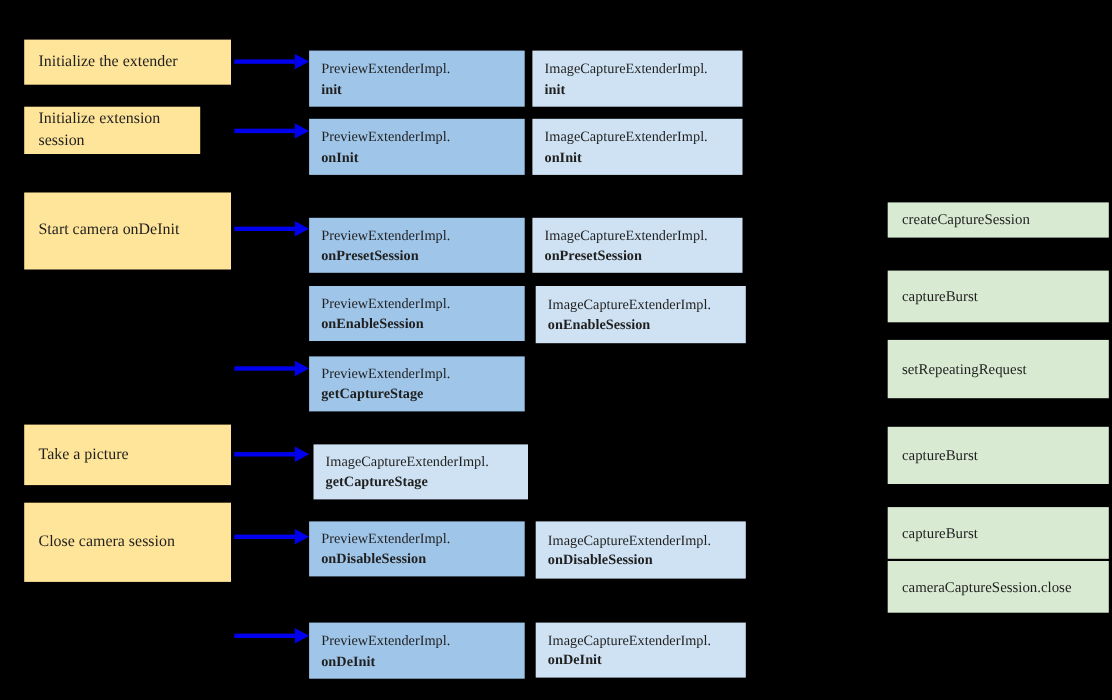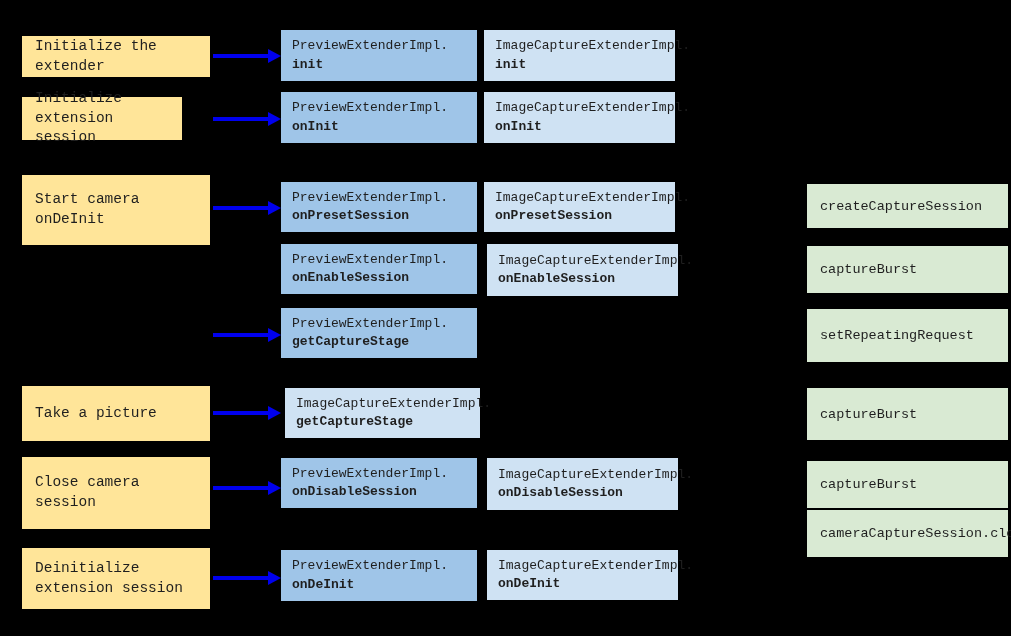--- a/index.html
+++ b/index.html
@@ -9,21 +9,21 @@
     --image-capture-fill:#cfe2f3;
     --camera2-fill:#d9ead3;
     --arrow:#0000ee;
     --text:#1f1f1f;
   }
   html,body{margin:0;padding:0;background:var(--background);}
   .canvas{
     position:relative;
     width:1011px;height:636px;
     background:var(--background);
-    font-family:Liberation Mono, monospace;
+    font-family:Liberation Serif, serif;
     color:var(--text);
     overflow:hidden;
     border-radius:22px;
   }
   .box{
     position:absolute;
     box-sizing:border-box;
     display:flex;
     flex-direction:column;
     justify-content:center;
@@ -31,20 +31,21 @@
   .step{
     background:var(--step-fill);
     padding:2px 13px;
     font-size:14.5px;
     line-height:1.35;
   }
   .method{
     padding:2px 11px;
     font-size:13px;
     line-height:1.4;
+    margin-top:16px;
   }
   .preview{background:var(--preview-fill);}
   .imagecapture{background:var(--image-capture-fill);}
   .cls{font-weight:400;}
   .mname{font-weight:700;}
   .api{
     background:var(--camera2-fill);
     padding:2px 13px;
     font-size:13.5px;
   }
@@ -77,23 +78,20 @@
     <span>Initialize extension session</span>
   </div>
   <div class="box step" style="left:22px;top:175px;width:188px;height:70px">
     <span>Start camera onDeInit</span>
   </div>
   <div class="box step" style="left:22px;top:386px;width:188px;height:55px">
     <span>Take a picture</span>
   </div>
   <div class="box step" style="left:22px;top:457px;width:188px;height:72px">
     <span>Close camera session</span>
-  </div>
-  <div class="box step" style="left:22px;top:548px;width:188px;height:61px">
-    <span>Deinitialize extension session</span>
   </div>
 
   <div class="arrow" style="left:213px;top:54px"></div>
   <div class="arrow" style="left:213px;top:117px"></div>
   <div class="arrow" style="left:213px;top:206px"></div>
   <div class="arrow" style="left:213px;top:333px"></div>
   <div class="arrow" style="left:213px;top:411px"></div>
   <div class="arrow" style="left:213px;top:486px"></div>
   <div class="arrow" style="left:213px;top:576px"></div>
 
@@ -149,21 +147,21 @@
   </div>
   <div class="box method imagecapture" style="left:487px;top:458px;width:191px;height:52px">
     <div class="cls">ImageCaptureExtenderImpl.</div>
     <div class="mname">onDisableSession</div>
   </div>
   <div class="box method imagecapture" style="left:487px;top:550px;width:191px;height:50px">
     <div class="cls">ImageCaptureExtenderImpl.</div>
     <div class="mname">onDeInit</div>
   </div>
 
-  <div class="box api" style="left:807px;top:184px;width:201px;height:44px">
+  <div class="box api" style="left:807px;top:184px;width:201px;height:32px">
     <span>createCaptureSession</span>
   </div>
   <div class="box api" style="left:807px;top:246px;width:201px;height:47px">
     <span>captureBurst</span>
   </div>
   <div class="box api" style="left:807px;top:309px;width:201px;height:53px">
     <span>setRepeatingRequest</span>
   </div>
   <div class="box api" style="left:807px;top:388px;width:201px;height:52px">
     <span>captureBurst</span>

